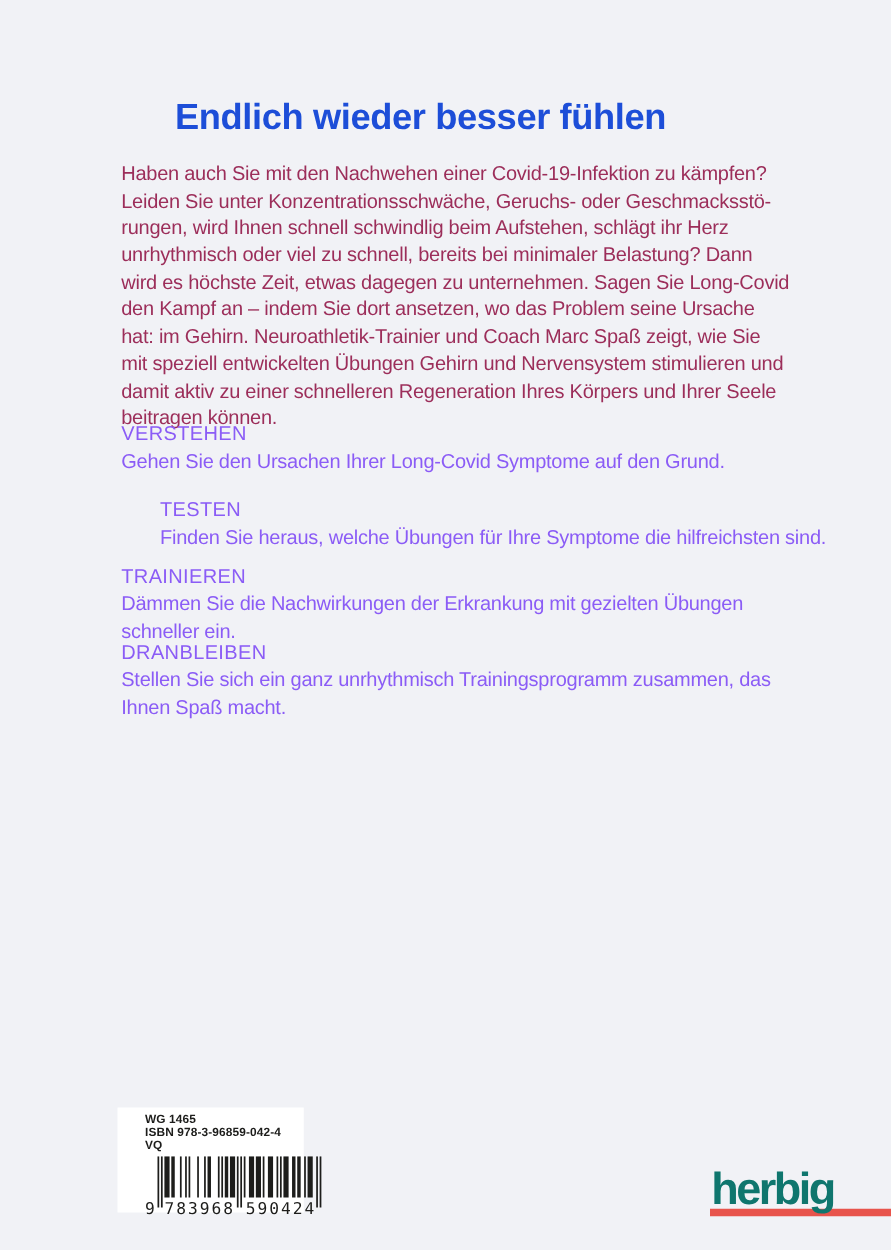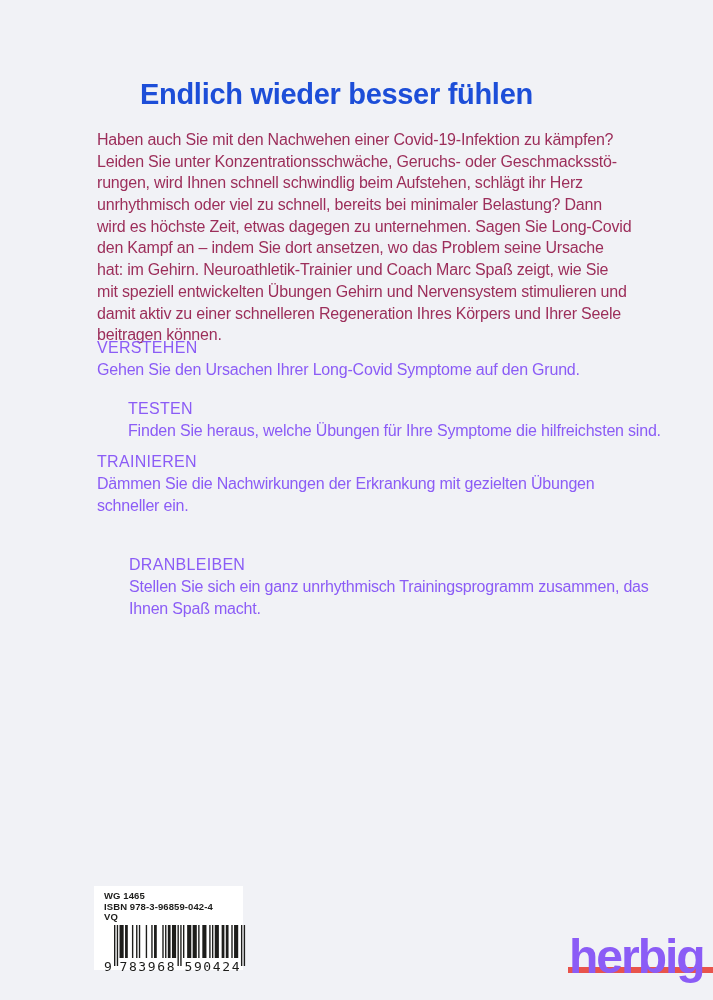--- a/index.html
+++ b/index.html
@@ -15,38 +15,38 @@
   }
   .intro { position:absolute; left:97px; top:129px; color:#9c2e5a; font-size:16px; letter-spacing:-0.2px; }
   .intro .line { height:21.7px; line-height:21.7px; white-space:nowrap; }
   .section { position:absolute; left:97px; color:#8b5cf6; font-size:16px; letter-spacing:-0.2px; }
   .sec-h { line-height:22px; letter-spacing:0.3px; white-space:nowrap; }
   .sec-l { line-height:21.5px; white-space:nowrap; }
   .sec-l:empty { display:none; }
   .sec-verstehen   { top:337px; }
   .sec-testen      { top:398px;margin-left:31px; }
   .sec-trainieren  { top:451px; }
-  .sec-dranbleiben { top:554px;margin-left:32px; }
+  .sec-dranbleiben { top:512px; }
 
   .barcode-box {
     position:absolute; left:94px; top:886px; width:149px; height:84px;
-    background:#ffffff; box-sizing:border-box; padding:5px 0 0 10px;
+    background:#ffffff; box-sizing:border-box; padding:5px 0 0 22px;
   }
   .bc-meta { font-size:9.5px; font-weight:bold; color:#1d1d1b; line-height:10.5px; letter-spacing:0.1px; white-space:nowrap; }
   .bc-svg-wrap { margin-top:2px; }
   .bc-svg-wrap svg { display:block; }
 
   .logo-underline {
     position:absolute; left:568px; top:967px; width:145px; height:6px;
     background:#e8544c; z-index:1;
   }
   .logo-text {
     position:absolute; left:569px; top:933px; z-index:2;
-    font-size:48px; font-weight:bold; line-height:1; letter-spacing:-2px;
-    color:#8b5cf6; white-space:nowrap;
+    font-size:36px; font-weight:bold; line-height:1; letter-spacing:-2px;
+    color:#0f766e; white-space:nowrap;
   }
 </style>
 </head>
 <body>
 
 <div class="cover">
 
   <div class="title">Endlich wieder besser fühlen</div>
 
   <div class="intro">

